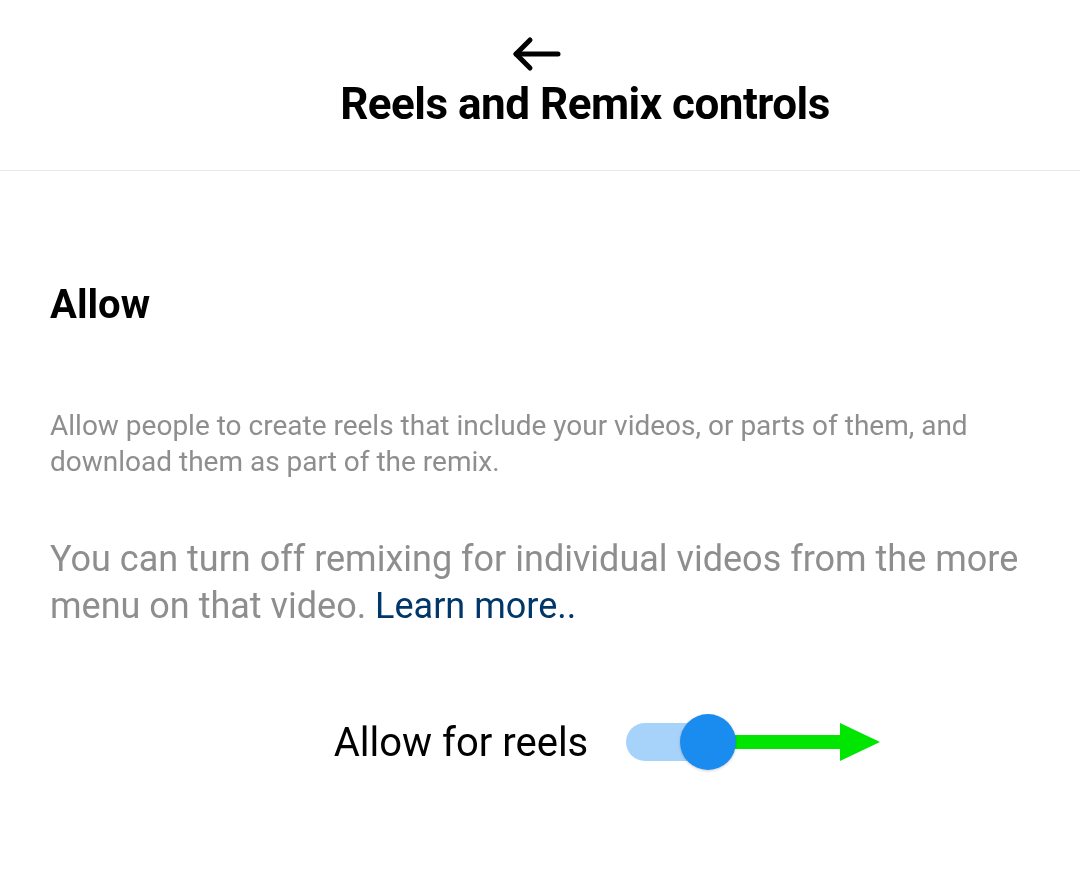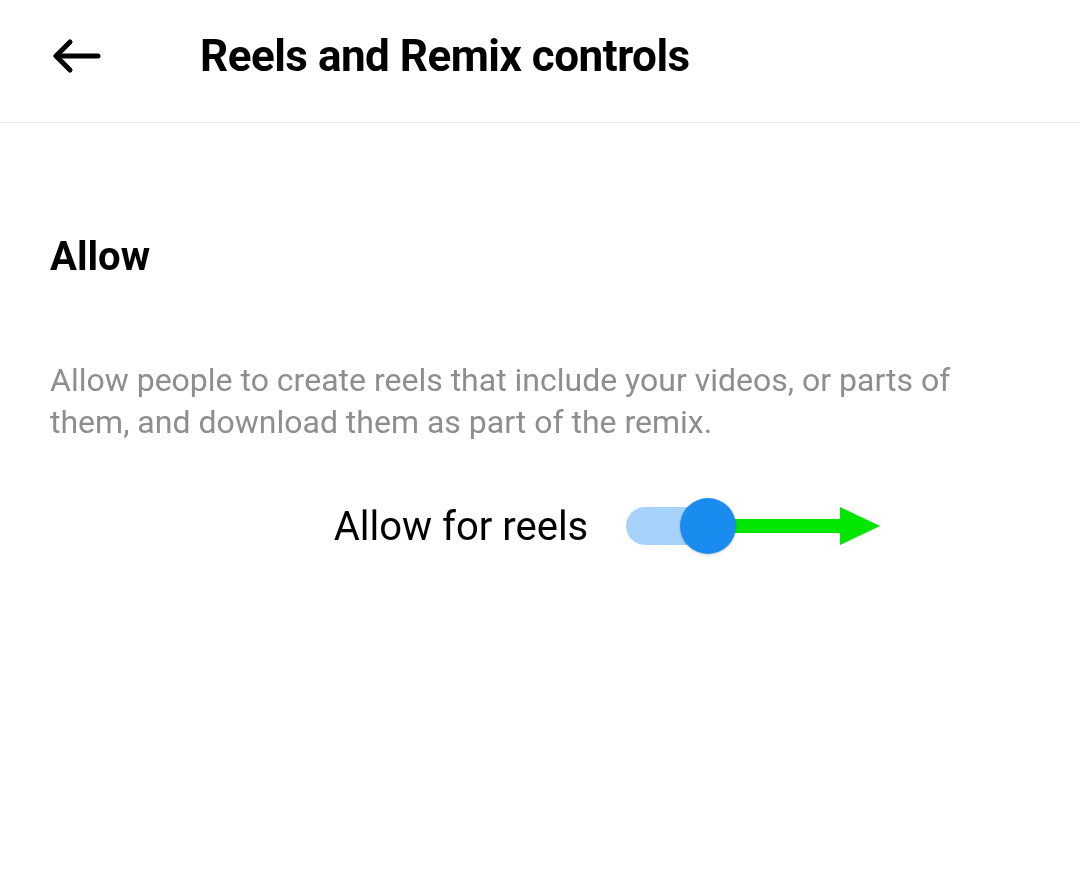--- a/index.html
+++ b/index.html
@@ -12,20 +12,21 @@
       width: 1080px;
       height: 875px;
       background: #ffffff;
       color: #000000;
     }
     .header {
       display: flex;
       align-items: center;
       padding: 30px 50px 40px 50px;
       border-bottom: 1px solid #e8e8e8;
+      flex-direction: column;
     }
     .back-icon {
       width: 60px;
       height: 48px;
       display: flex;
       align-items: center;
       justify-content: flex-start;
       cursor: pointer;
     }
     .back-icon svg {
@@ -46,21 +47,21 @@
       font-weight: 700;
       margin-bottom: 80px;
     }
     .setting-label {
       font-size: 40px;
       font-weight: 400;
       color: #000000;
       margin-bottom: 70px;
     }
     .description {
-      font-size: 32px;
+      font-size: 28px;
       line-height: 1.3;
       color: #8e8e8e;
       margin-bottom: 55px;
     }
     .description-2 {
       font-size: 36px;
       line-height: 1.3;
       color: #8e8e8e;
       margin-bottom: 85px;
     }
@@ -131,20 +132,23 @@
   </div>
   <div class="header-title">Reels and Remix controls</div>
 </div>
 
 <div class="content">
   <div class="section-heading">Allow</div>
 
 
   <div class="description">Allow people to create reels that include your videos, or parts of them, and download them as part of the remix.</div>
 
+  <div class="description-2">
+    <span>You can turn off remixing for individual videos from the more menu on that video. </span><a class="learn-more">Learn more..</a>
+  </div>
 
   <div class="toggle-row">
     <div class="toggle-label">Allow for reels</div>
 
     <div class="arrow-annotation">
       <svg width="190" height="46" viewBox="0 0 190 46">
         <line x1="0" y1="23" x2="150" y2="23" stroke="#00e600" stroke-width="14"></line>
         <polygon points="150,4 190,23 150,42" fill="#00e600"></polygon>
       </svg>
     </div>

